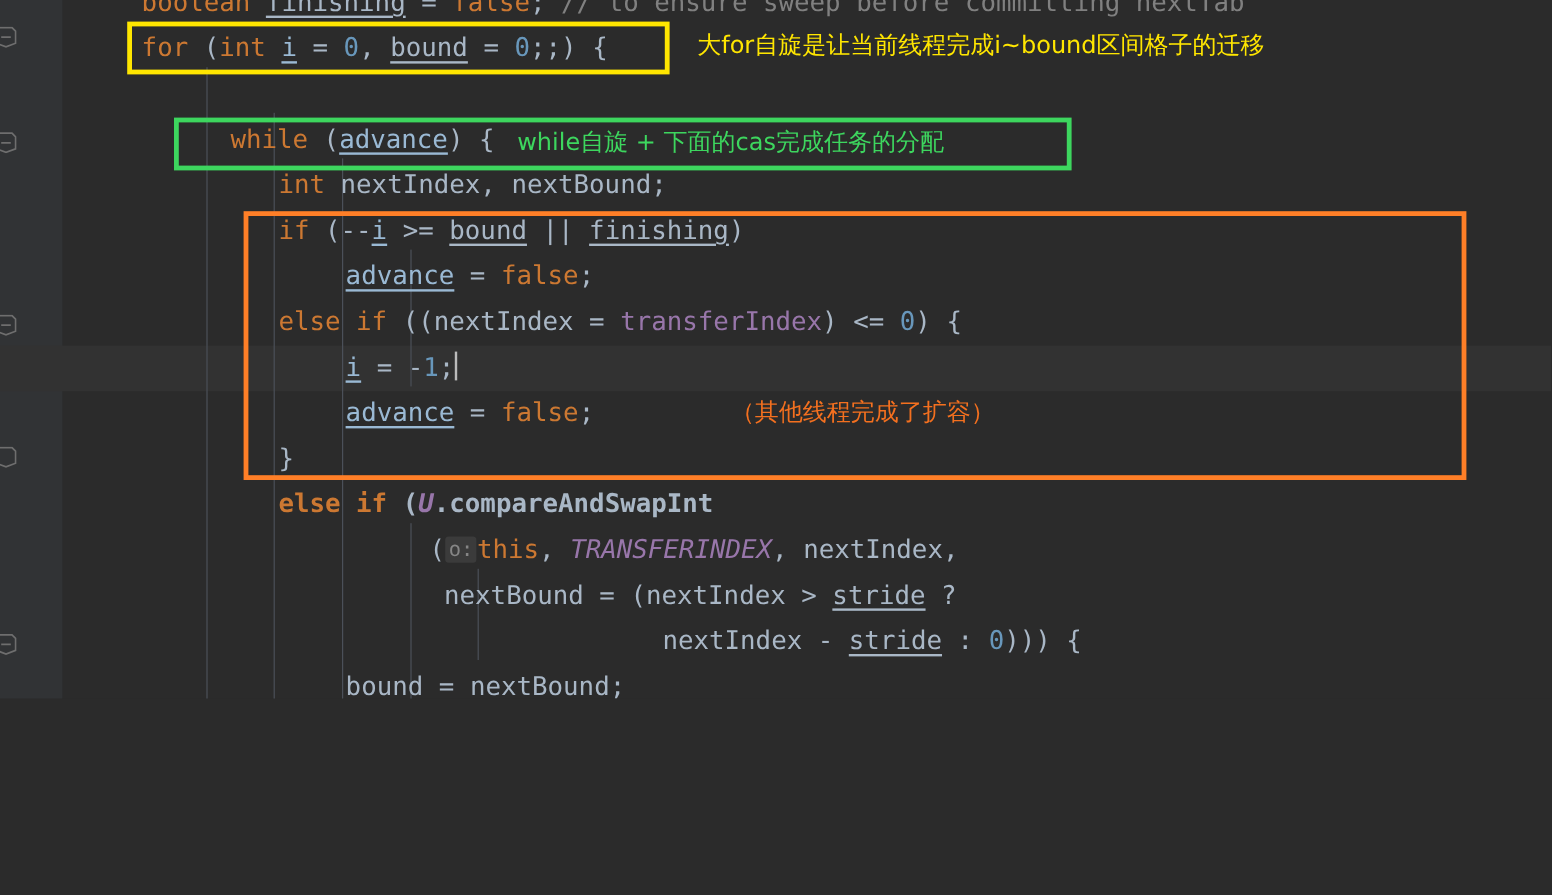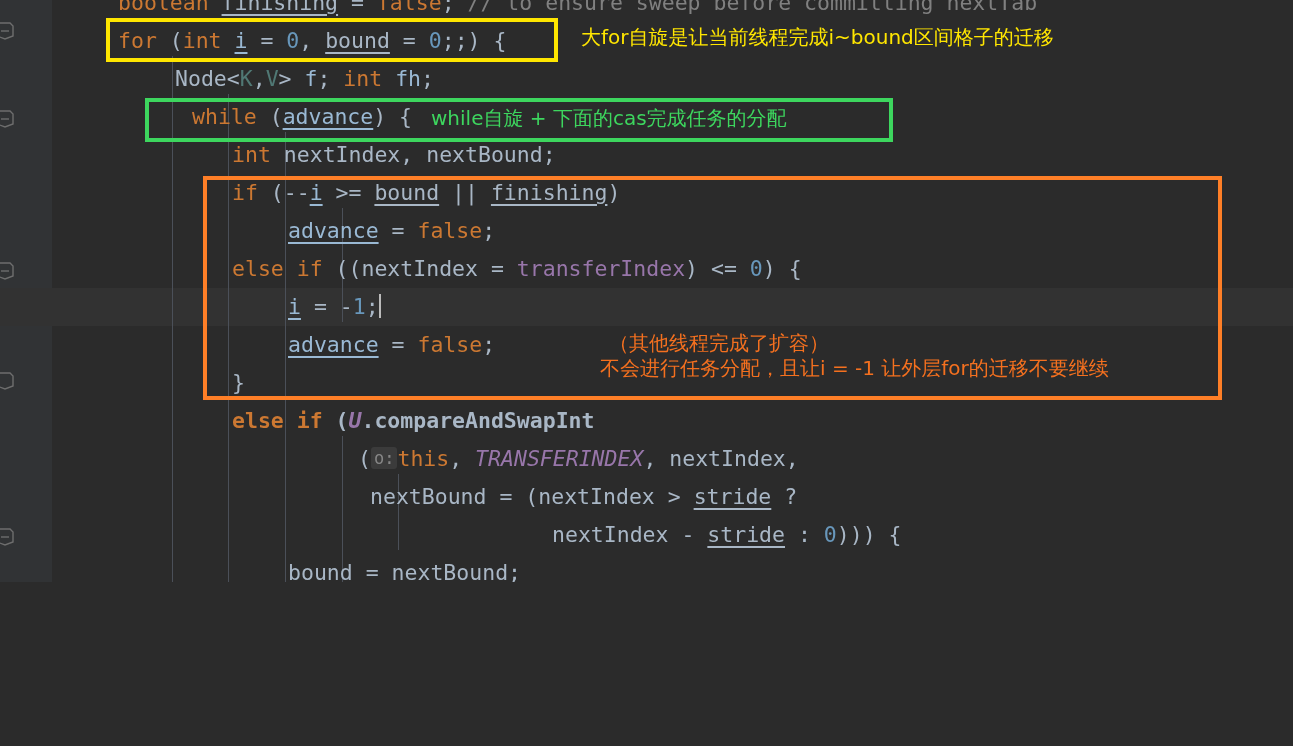--- a/index.html
+++ b/index.html
@@ -144,21 +144,20 @@
   <div class="indent-guide" style="left:228px; top:94px;  height:614px;"></div>
   <div class="indent-guide" style="left:285px; top:132px; height:538px;"></div>
   <div class="indent-guide" style="left:342px; top:208px; height:114px;"></div>
   <div class="indent-guide" style="left:342px; top:436px; height:228px;"></div>
   <div class="indent-guide" style="left:398px; top:474px; height:76px;"></div>
 
   <div class="code-line" style="left:118px; top:-16px;"><span class="kw">boolean</span> <span class="ufld">finishing</span> = <span class="kw">false</span>; <span class="cmt">// to ensure sweep before committing nextTab</span></div>
 
   <div class="code-line" style="left:118px; top:22px;"><span class="kw">for</span> (<span class="kw">int</span> <span class="uident">i</span> = <span class="num">0</span>, <span class="ufld">bound</span> = <span class="num">0</span>;;) {</div>
 
-  <div class="code-line" style="left:175px; top:60px;"><span class="type">Node</span>&lt;<span class="gen">K</span>,<span class="gen">V</span>&gt; <span class="blue">f</span>; <span class="kw">int</span> <span class="blue">fh</span>;</div>
 
   <div class="code-line" style="left:192px; top:98px;"><span class="kw">while</span> (<span class="uident">advance</span>) {</div>
 
   <div class="code-line" style="left:232px; top:136px;"><span class="kw">int</span> <span class="ident">nextIndex</span>, <span class="ident">nextBound</span>;</div>
 
   <div class="code-line" style="left:232px; top:174px;"><span class="kw">if</span> (--<span class="uident">i</span> &gt;= <span class="ufld">bound</span> || <span class="ufld">finishing</span>)</div>
 
   <div class="code-line" style="left:288px; top:212px;"><span class="uident">advance</span> = <span class="kw">false</span>;</div>
 
   <div class="code-line" style="left:232px; top:250px;"><span class="kw">else</span> <span class="kw">if</span> ((<span class="ident">nextIndex</span> = <span class="fld">transferIndex</span>) &lt;= <span class="num">0</span>) {</div>
@@ -192,15 +191,14 @@
 
   <div class="anno-box box-orange" style="left:203px; top:176px; width:1019px; height:224px;"></div>
 
   <div class="anno-text t-yellow" style="left:581px; top:24px;">大for自旋是让当前线程完成i~bound区间格子的迁移</div>
 
   <div class="anno-text t-green" style="left:431px; top:105px;">while自旋 + 下面的cas完成任务的分配</div>
 
 
   <div class="anno-text t-orange" style="left:609px; top:330px;">（其他线程完成了扩容）</div>
 
-  <div class="anno-text t-orange" style="left:600px; top:355px;">不会进行任务分配，且让i = -1 让外层for的迁移不要继续</div>
 
 </div>
 
 </body></html>

